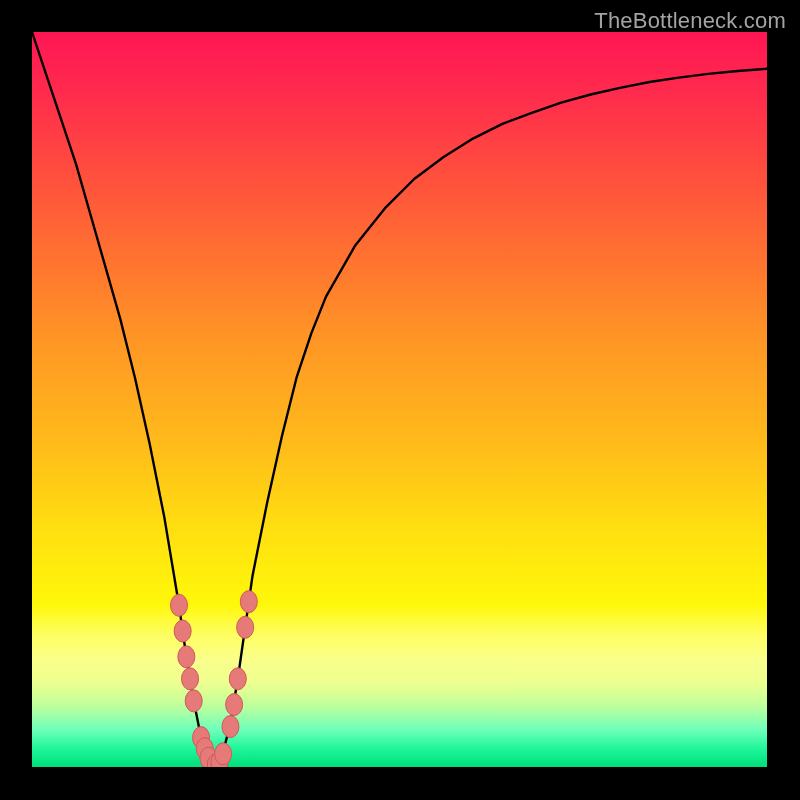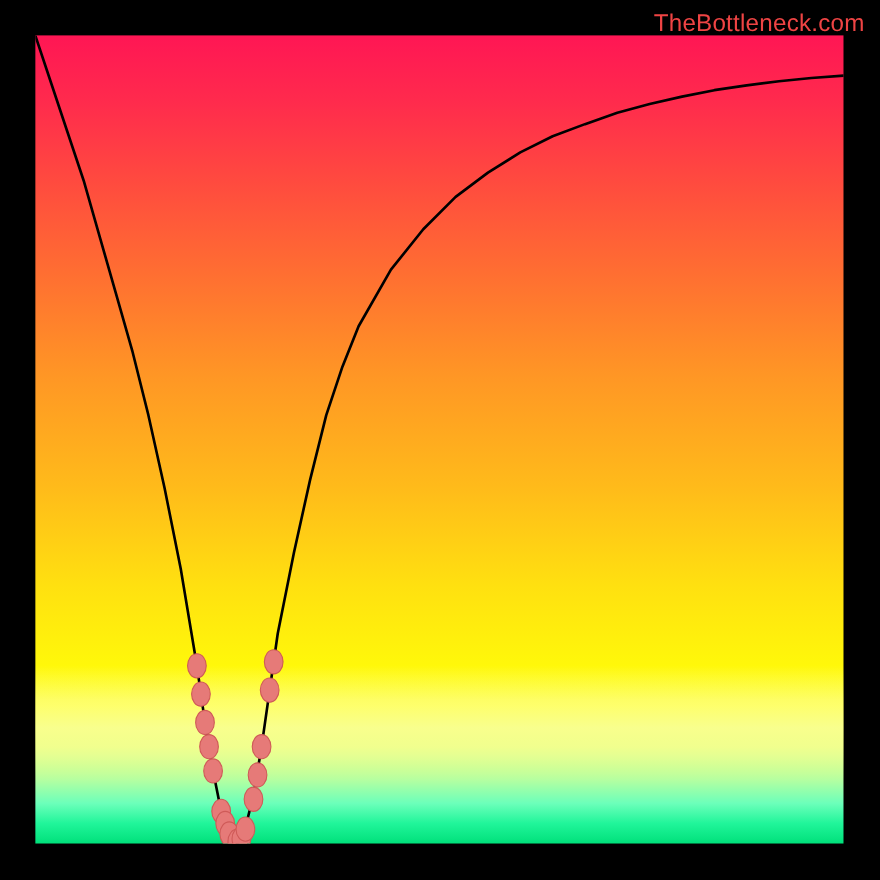--- a/index.html
+++ b/index.html
@@ -62,21 +62,21 @@
     pointer-events: none;
   }
   svg.curve {
     position: absolute;
     inset: 0;
   }
   .watermark {
     position: absolute;
     top: 8px;
     right: 14px;
-    color: #ef4444;
+    color: #a3a3a3;
     font-size: 22px;
     font-weight: 500;
     letter-spacing: 0.2px;
     user-select: none;
   }
 </style>
 </head>
 <body>
 
 <div class="frame">

